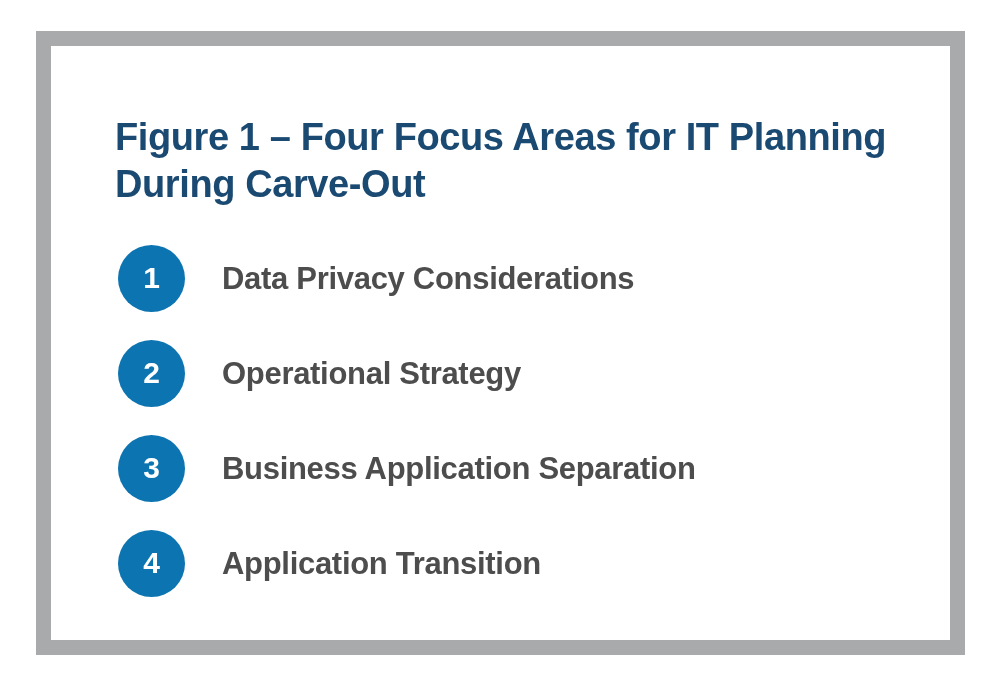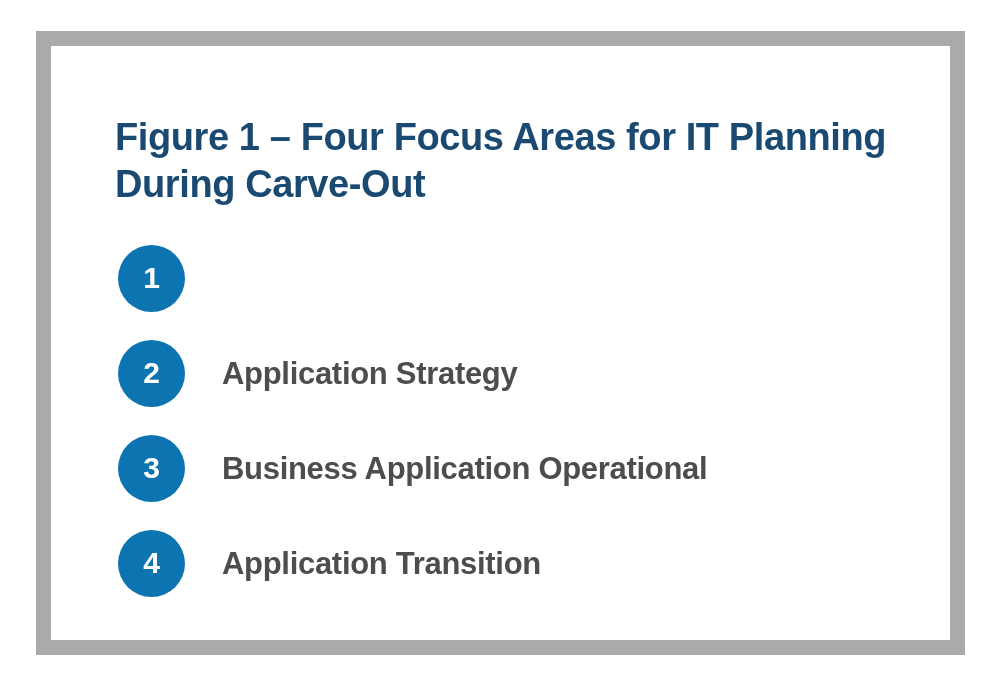--- a/index.html
+++ b/index.html
@@ -123,30 +123,31 @@
   <div class="frame">
     <div class="canvas">
 
       <h1 class="figure-title">Figure 1 – Four Focus Areas for IT Planning
 During Carve-Out</h1>
 
       <ul class="focus-list">
 
         <li class="focus-item" data-index="0">
           <span class="badge">1</span>
+          <span class="focus-label">Data Privacy Considerations</span>
         </li>
 
         <li class="focus-item" data-index="1">
           <span class="badge">2</span>
-          <span class="focus-label">Application Strategy</span>
+          <span class="focus-label">Operational Strategy</span>
         </li>
 
         <li class="focus-item" data-index="2">
           <span class="badge">3</span>
-          <span class="focus-label">Business Application Operational</span>
+          <span class="focus-label">Business Application Separation</span>
         </li>
 
         <li class="focus-item" data-index="3">
           <span class="badge">4</span>
           <span class="focus-label">Application Transition</span>
         </li>
 
       </ul>
 
     </div>

